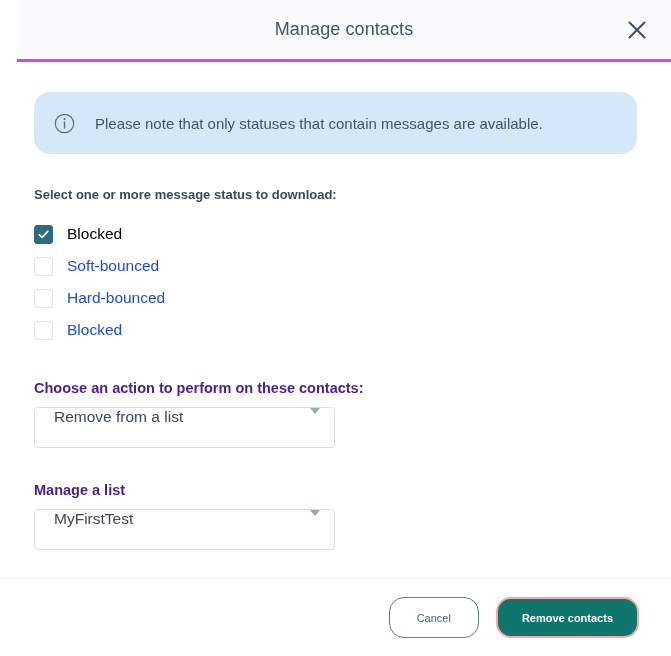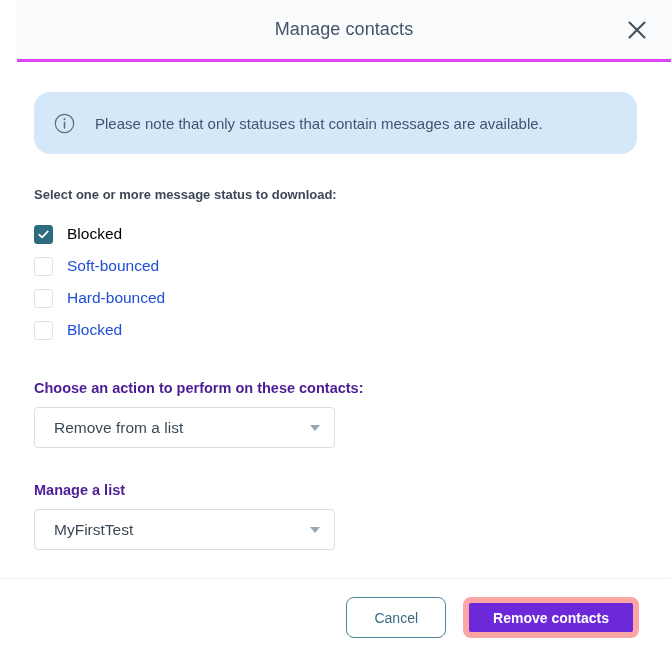--- a/index.html
+++ b/index.html
@@ -130,21 +130,20 @@
     margin-bottom: 11px;
   }
 
   .select {
     width: 301px;
     height: 41px;
     border: 1px solid #d9dee3;
     border-radius: 4px;
     background: #ffffff;
     display: flex;
-    align-items: center;
     padding: 0 14px 0 19px;
     cursor: pointer;
     position: relative;
   }
   .select-value {
     flex: 1;
     font-size: 15.5px;
     color: #3c4858;
     white-space: nowrap;
     overflow: hidden;
@@ -165,39 +164,39 @@
     min-height: 78px;
     border-top: 1px solid #eef0f3;
     display: flex;
     align-items: center;
     justify-content: flex-end;
     gap: 17px;
     padding: 0 32px;
   }
   .btn {
     font-family: "Liberation Sans", sans-serif;
-    border-radius: 8px;
-    cursor: pointer;
-    font-size: 14px;
+    border-radius: 15px;
+    cursor: pointer;
+    font-size: 11px;
     display: inline-flex;
     align-items: center;
     justify-content: center;
   }
   .btn-secondary {
     height: 41px;
     padding: 0 27px;
     background: #ffffff;
     border: 1px solid #4e8294;
     color: #3a6c80;
   }
   .btn-primary {
     height: 41px;
     padding: 0 24px;
-    background: #6d28d9;
-    border: 6px solid #fca5a5;
+    background: #0f766e;
+    border: 2px solid #fca5a5;
     color: #ffffff;
     font-weight: 700;
   }
 </style>
 </head>
 <body>
 
 <div class="modal">
 
   <div class="modal-header">

